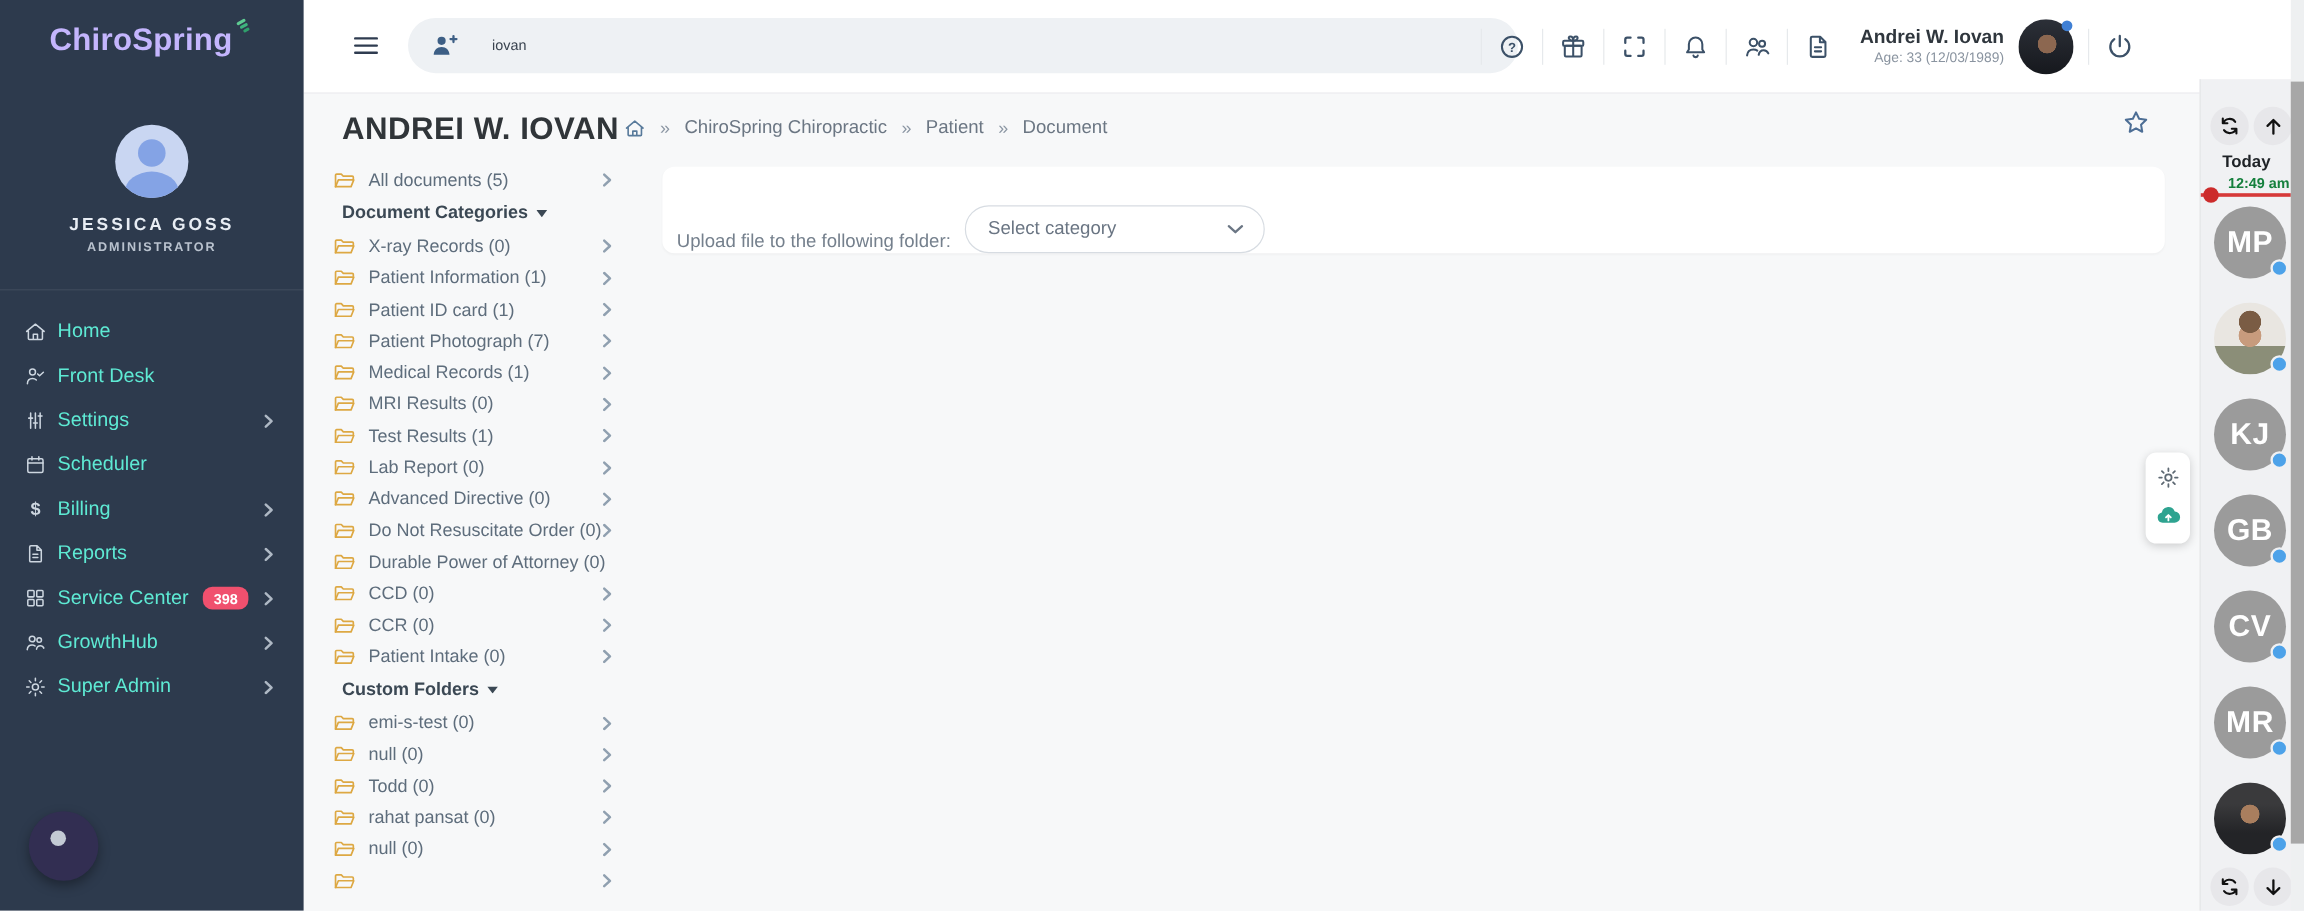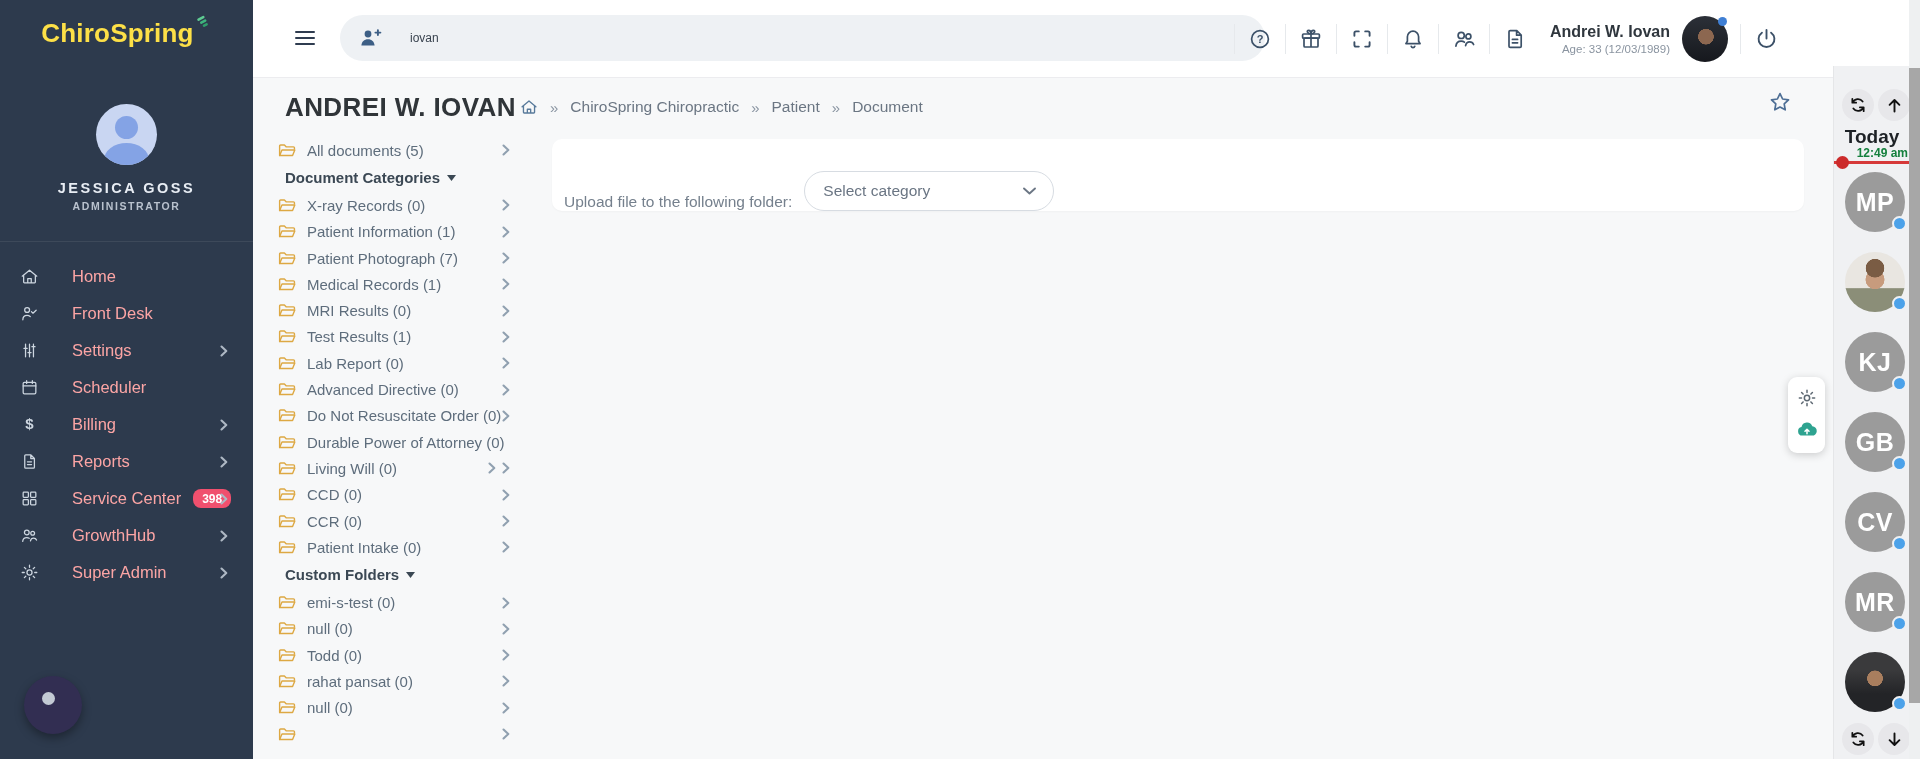--- a/index.html
+++ b/index.html
@@ -3,33 +3,33 @@
 <meta charset="utf-8">
 <style>
   * { margin:0; padding:0; box-sizing:border-box; }
   html,body { width:1920px; height:759px; overflow:hidden; }
   body { position:relative; background:#f7f8f9; font-family:"Liberation Sans",sans-serif; }
   svg { display:block; }
 
   
   .sidebar { position:absolute; left:0; top:0; width:253px; height:759px; background:#2d3a4d; z-index:6; }
   .logo { position:absolute; top:18px; left:0; width:100%; display:flex; justify-content:center; align-items:flex-start; }
-  .logo-text { color:#fde047; font-size:26px; font-weight:bold; letter-spacing:.2px; }
+  .logo-text { color:#c4b5fd; font-size:26px; font-weight:bold; letter-spacing:.2px; }
   .logo-leaf { margin:-4px 0 0 2px; }
   .profile-avatar { position:absolute; left:96px; top:104px; width:61px; height:61px; border-radius:50%;
     background:#c9d6f2; overflow:hidden; }
   .profile-avatar .head { position:absolute; left:19px; top:12px; width:23px; height:23px; border-radius:50%; background:#84a3e5; }
   .profile-avatar .bust { position:absolute; left:8px; top:39px; width:45px; height:34px; border-radius:50% 50% 0 0; background:#84a3e5; }
   .profile-name { position:absolute; top:180px; width:100%; text-align:center; color:#e8edf4; font-size:14.5px; font-weight:bold; letter-spacing:2.5px; }
   .profile-role { position:absolute; top:200px; width:100%; text-align:center; color:#b9c2ce; font-size:10.5px; font-weight:bold; letter-spacing:1.6px; }
   .side-divider { position:absolute; top:241px; left:0; width:100%; height:1px; background:rgba(255,255,255,.08); }
   .menu { position:absolute; top:258px; left:0; width:100%; }
   .mitem { position:relative; height:37px; display:flex; align-items:center; padding-left:20px; cursor:pointer; }
   .mitem .micon { width:19px; height:19px; margin-right:9px; color:#cdd6e0; stroke:#cdd6e0; }
-  .mitem .mlabel { color:#fca5a5; font-size:16.5px;margin-left:24px; }
+  .mitem .mlabel { color:#5eead4; font-size:16.5px; }
   .mitem .mchev { position:absolute; right:25px; width:8px; height:12px; color:#aeb8c4; }
   .badge { margin-left:12px; background:#f0506e; color:#fff; font-size:12px; font-weight:bold; padding:2.5px 9px; border-radius:8px; }
 
   
   .topbar { position:absolute; left:253px; top:0; width:1667px; height:77px; background:#fff; z-index:4; box-shadow:0 1px 0 #ececef; }
   .hamburger { position:absolute; left:42px; top:31px; width:20px; cursor:pointer; }
   .hamburger span { display:block; height:2.4px; background:#2f3c50; border-radius:2px; margin-bottom:3.6px; }
   .search-pill { position:absolute; left:87px; top:15px; width:925px; height:46px; background:#eef1f4; border-radius:23px;
     display:flex; align-items:center; padding-left:18px; }
   .search-input { border:none; outline:none; background:transparent; margin-left:28px; font-size:12px; color:#39434f; width:700px; font-family:"Liberation Sans",sans-serif; }
@@ -64,21 +64,21 @@
   .fico { width:19px; height:15px; color:#dda843; flex:none; }
   .flab { margin-left:10px; font-size:15px; color:#5e6d7c; white-space:nowrap; }
   .fchev { position:absolute; right:0; width:8px; height:12px; color:#90a0b0; }
   .fchev.pre { right:14px; }
   .fhead { height:29px; display:flex; align-items:center; margin-left:7px; font-size:15px; font-weight:bold; color:#3b4854; cursor:pointer; }
   .fhead .caret { margin-left:7px; }
 
   
   .rpanel { position:absolute; right:0; top:66px; width:87px; height:693px; background:#f0f1f3; border-left:1px solid #e5e6e8; z-index:5; }
   .circle-btn { position:absolute; width:32px; height:32px; border-radius:50%; background:#e7e7ea; display:flex; align-items:center; justify-content:center; cursor:pointer; color:#111; }
-  .today { position:absolute; top:60px; left:0; width:76px; text-align:center; font-size:19px; font-weight:bold; color:#1e2226; }
+  .today { position:absolute; top:60px; left:0; width:76px; text-align:center; font-size:14px; font-weight:bold; color:#1e2226; }
   .tl-time { position:absolute; top:80px; right:12px; font-size:12px; font-weight:bold; color:#15803d; }
   .tl-line { position:absolute; top:95px; left:0; width:87px; height:2.5px; background:#d63939; }
   .tl-dot { position:absolute; top:90px; left:2px; width:13px; height:13px; border-radius:50%; background:#cc2b2b; }
   .tl-avatar { position:absolute; left:11px; width:60px; height:60px; border-radius:50%; background:#9b9b9b;
     display:flex; align-items:center; justify-content:center; color:#fff; font-size:25px; font-weight:bold; letter-spacing:.5px; cursor:pointer; }
   .tl-avatar .pdot { position:absolute; right:-2px; bottom:1px; width:15px; height:15px; border-radius:50%; background:#4da2e9; border:2.5px solid #f0f1f3; }
   .photo-light { background:
       radial-gradient(circle at 50% 27%, #7a5c44 0 17%, rgba(0,0,0,0) 18%),
       radial-gradient(circle at 50% 46%, #c79b7d 0 21%, rgba(0,0,0,0) 22%),
       linear-gradient(180deg, #e9e6e1 0 60%, #8b8e78 61%); }
@@ -359,20 +359,29 @@
       </svg>
     <span class="flab">Patient Information (1)</span>
     <svg class="fchev" viewBox="0 0 8 12">
         <use href="#i-chev"></use>
       </svg>
   </div>
   <div class="frow">
     <svg class="fico" viewBox="0 0 20 16">
         <use href="#i-folder"></use>
       </svg>
+    <span class="flab">Patient ID card (1)</span>
+    <svg class="fchev" viewBox="0 0 8 12">
+        <use href="#i-chev"></use>
+      </svg>
+  </div>
+  <div class="frow">
+    <svg class="fico" viewBox="0 0 20 16">
+        <use href="#i-folder"></use>
+      </svg>
     <span class="flab">Patient Photograph (7)</span>
     <svg class="fchev" viewBox="0 0 8 12">
         <use href="#i-chev"></use>
       </svg>
   </div>
   <div class="frow">
     <svg class="fico" viewBox="0 0 20 16">
         <use href="#i-folder"></use>
       </svg>
     <span class="flab">Medical Records (1)</span>
@@ -423,32 +432,20 @@
     <span class="flab">Do Not Resuscitate Order (0)</span>
     <svg class="fchev" viewBox="0 0 8 12">
         <use href="#i-chev"></use>
       </svg>
   </div>
   <div class="frow">
     <svg class="fico" viewBox="0 0 20 16">
         <use href="#i-folder"></use>
       </svg>
     <span class="flab">Durable Power of Attorney (0)</span>
-  </div>
-  <div class="frow">
-    <svg class="fico" viewBox="0 0 20 16">
-        <use href="#i-folder"></use>
-      </svg>
-    <span class="flab">Living Will (0)</span>
-    <svg class="fchev pre" viewBox="0 0 8 12">
-        <use href="#i-chev"></use>
-      </svg>
-    <svg class="fchev" viewBox="0 0 8 12">
-        <use href="#i-chev"></use>
-      </svg>
   </div>
   <div class="frow">
     <svg class="fico" viewBox="0 0 20 16">
         <use href="#i-folder"></use>
       </svg>
     <span class="flab">CCD (0)</span>
     <svg class="fchev" viewBox="0 0 8 12">
         <use href="#i-chev"></use>
       </svg>
   </div>

